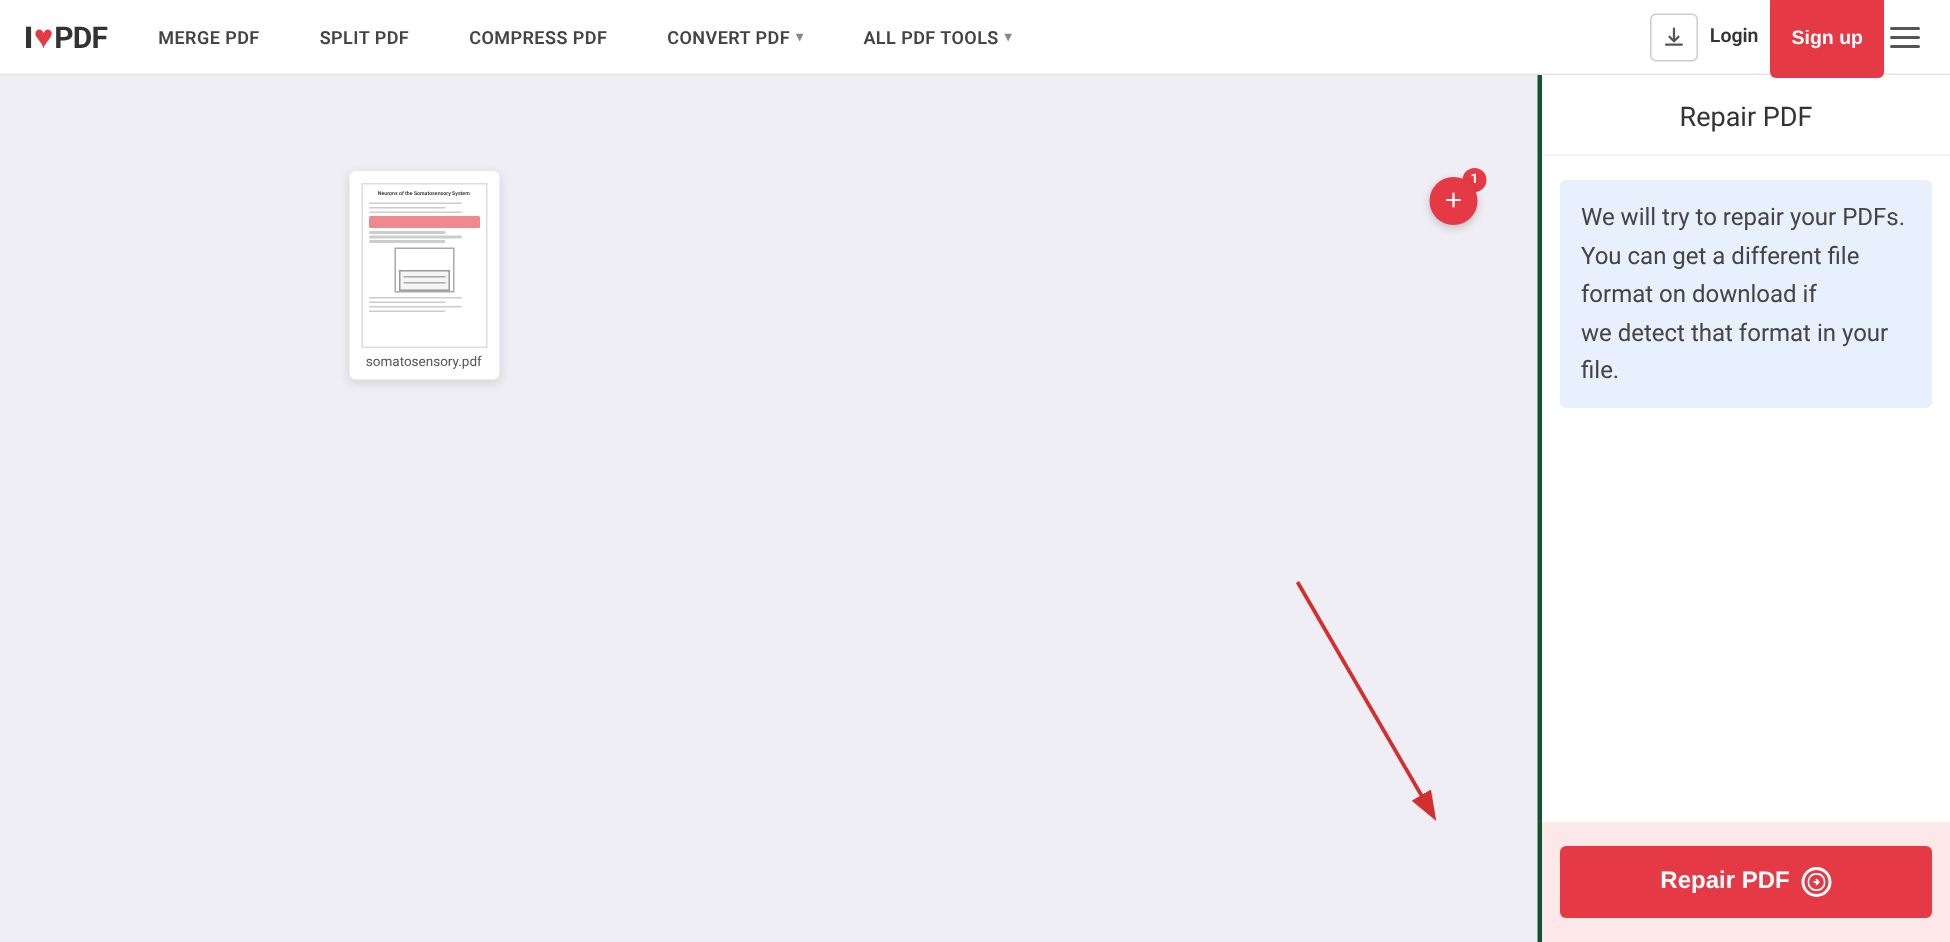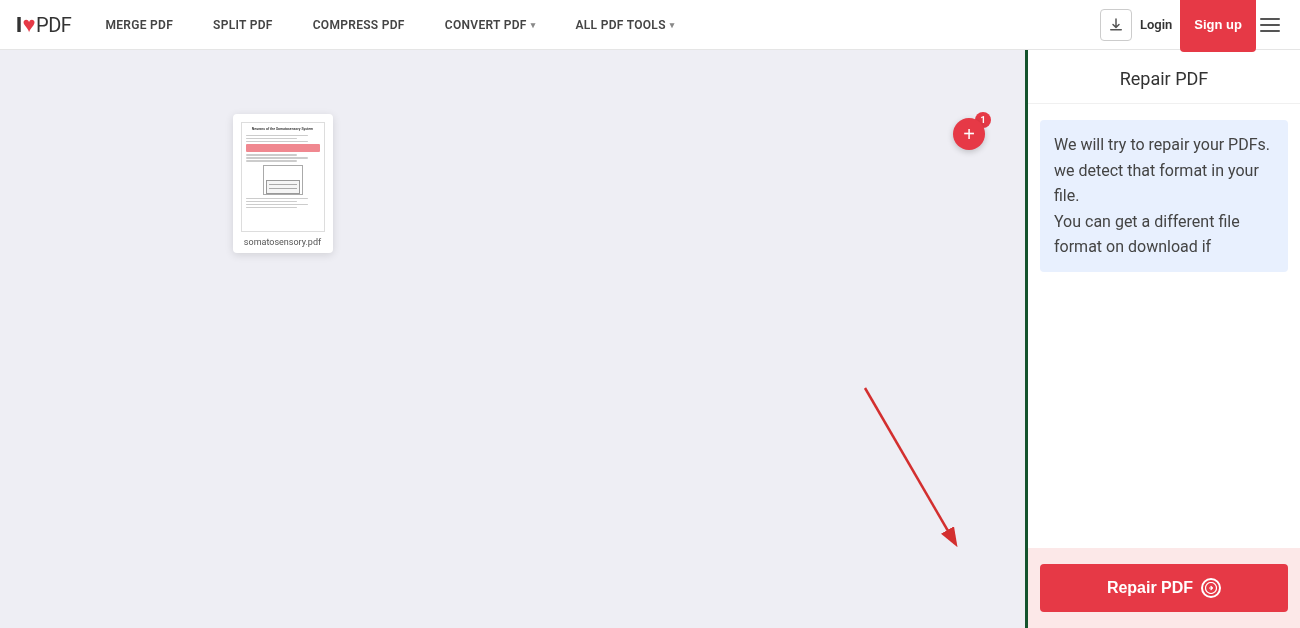--- a/index.html
+++ b/index.html
@@ -27,21 +27,21 @@
       text-decoration: none;
       white-space: nowrap;
     }
     .logo .heart {
       color: #e63946;
       font-size: 22px;
       margin: 0 1px;
     }
     .logo .pdf-text {
       color: #333;
-      font-weight: 400;
+      font-weight: 700;
     }
     .nav {
       display: flex;
       align-items: center;
       gap: 20px;
       flex: 1;
     }
     .nav-item {
       font-size: 12px;
       font-weight: 600;
@@ -389,22 +389,22 @@
       <line x1="40" y1="20" x2="130" y2="175" stroke="#d32f2f" stroke-width="2.5" marker-end="url(#arrowhead)"></line>
     </svg>
 
   </div>
 
   <aside class="right-panel">
     <div class="panel-title">Repair PDF</div>
 
     <div class="panel-info-box">
       <div>We will try to repair your PDFs.</div>
+      <div>You can get a different file format on download if</div>
       <div>we detect that format in your file.</div>
-      <div>You can get a different file format on download if</div>
     </div>
 
     <div class="panel-spacer"></div>
 
     <div class="repair-btn-area">
       <button class="repair-btn">
         <span>Repair PDF</span>
         <div class="repair-btn-icon">
           <svg width="12" height="12" viewBox="0 0 12 12" fill="none">
             <circle cx="6" cy="6" r="5.5" stroke="white" stroke-width="1.2"></circle>

